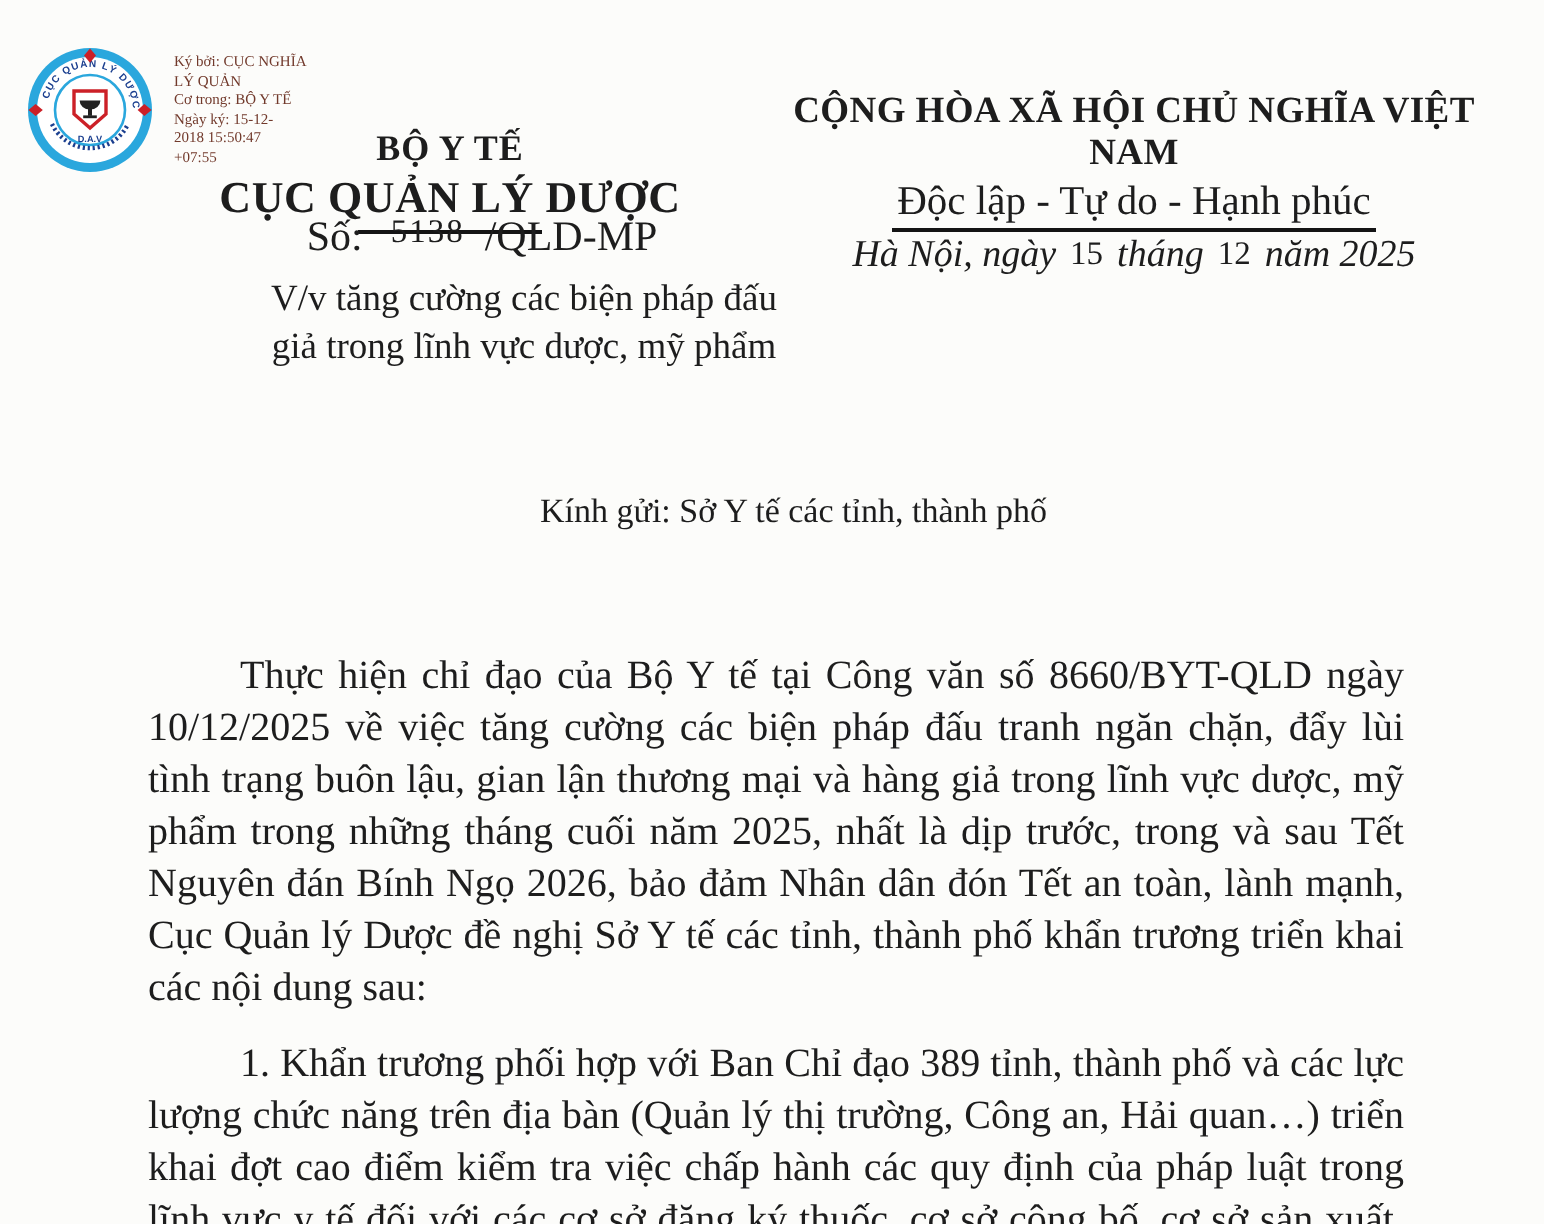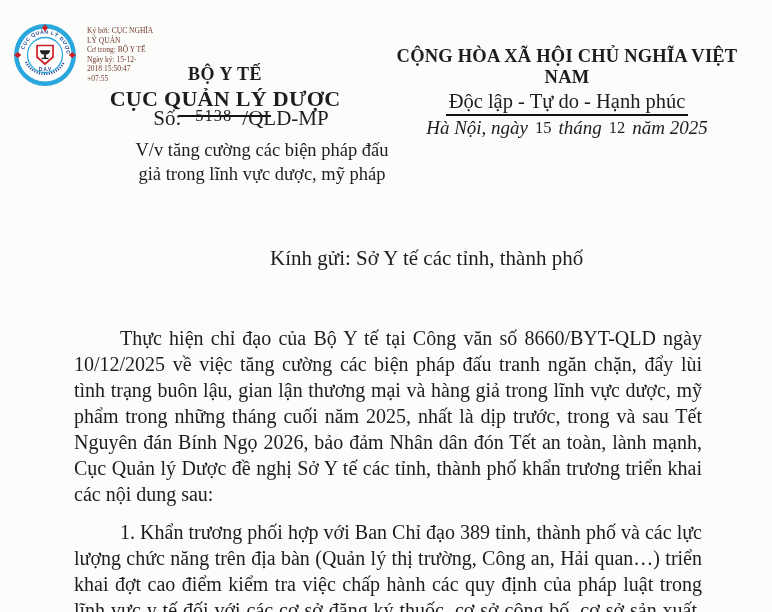--- a/index.html
+++ b/index.html
@@ -41,21 +41,21 @@
   .motto{
     display:inline-block;font-size:20.5px;font-weight:normal;
     border-bottom:2px solid #141414;padding:0 3px 1px;margin-top:2px;
   }
   .date-line{margin-top:1px;font-style:italic;font-size:19px;}
   .date-line .filled{
     font-style:normal;font-size:16.5px;
     padding:0 7px;position:relative;top:-1px;
   }
   
-  .salutation{position:absolute;left:270px;top:246px;font-size:21px;}
+  .salutation{position:absolute;left:270px;top:246px;font-size:17px;}
   
   .body-text{
     position:absolute;left:62px;top:313px;width:652px;
     font-size:20px;line-height:26px;text-align:justify;
   }
   .body-text p{margin:12px;text-indent:46px;}
   .body-text p + p{margin-top:7px;}
 </style>
 </head>
 <body>
@@ -101,21 +101,21 @@
     <div class="department">CỤC QUẢN LÝ DƯỢC</div>
     <div class="hdr-left-rule"></div>
   </div>
 
   <div class="doc-number">
     <span>Số:</span><span class="num">5138</span><span>/QLD-MP</span>
   </div>
 
   <div class="subject">
     <div>V/v tăng cường các biện pháp đấu</div>
-    <div>giả trong lĩnh vực dược, mỹ pháp</div>
+    <div>giả trong lĩnh vực dược, mỹ phẩm</div>
   </div>
 
   <div class="hdr-right">
     <div class="country">CỘNG HÒA XÃ HỘI CHỦ NGHĨA VIỆT NAM</div>
     <div><span class="motto">Độc lập - Tự do - Hạnh phúc</span></div>
     <div class="date-line">
       <span>Hà Nội, ngày</span><span class="filled">15</span><span>tháng</span><span class="filled">12</span><span>năm 2025</span>
     </div>
   </div>
 

